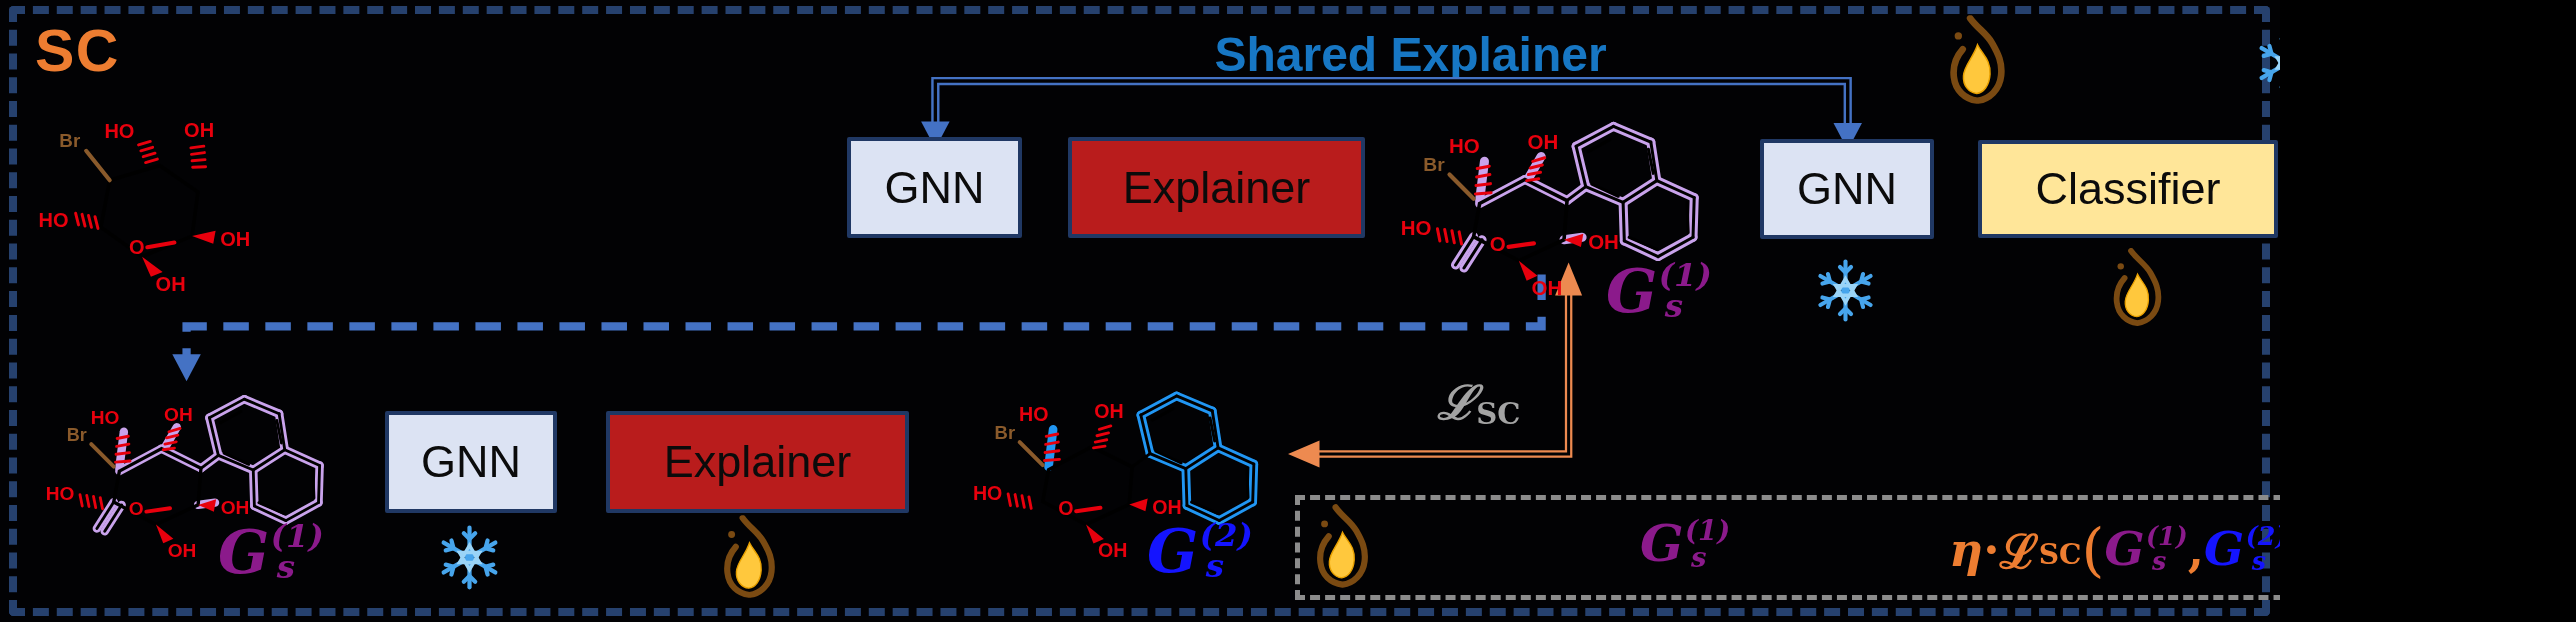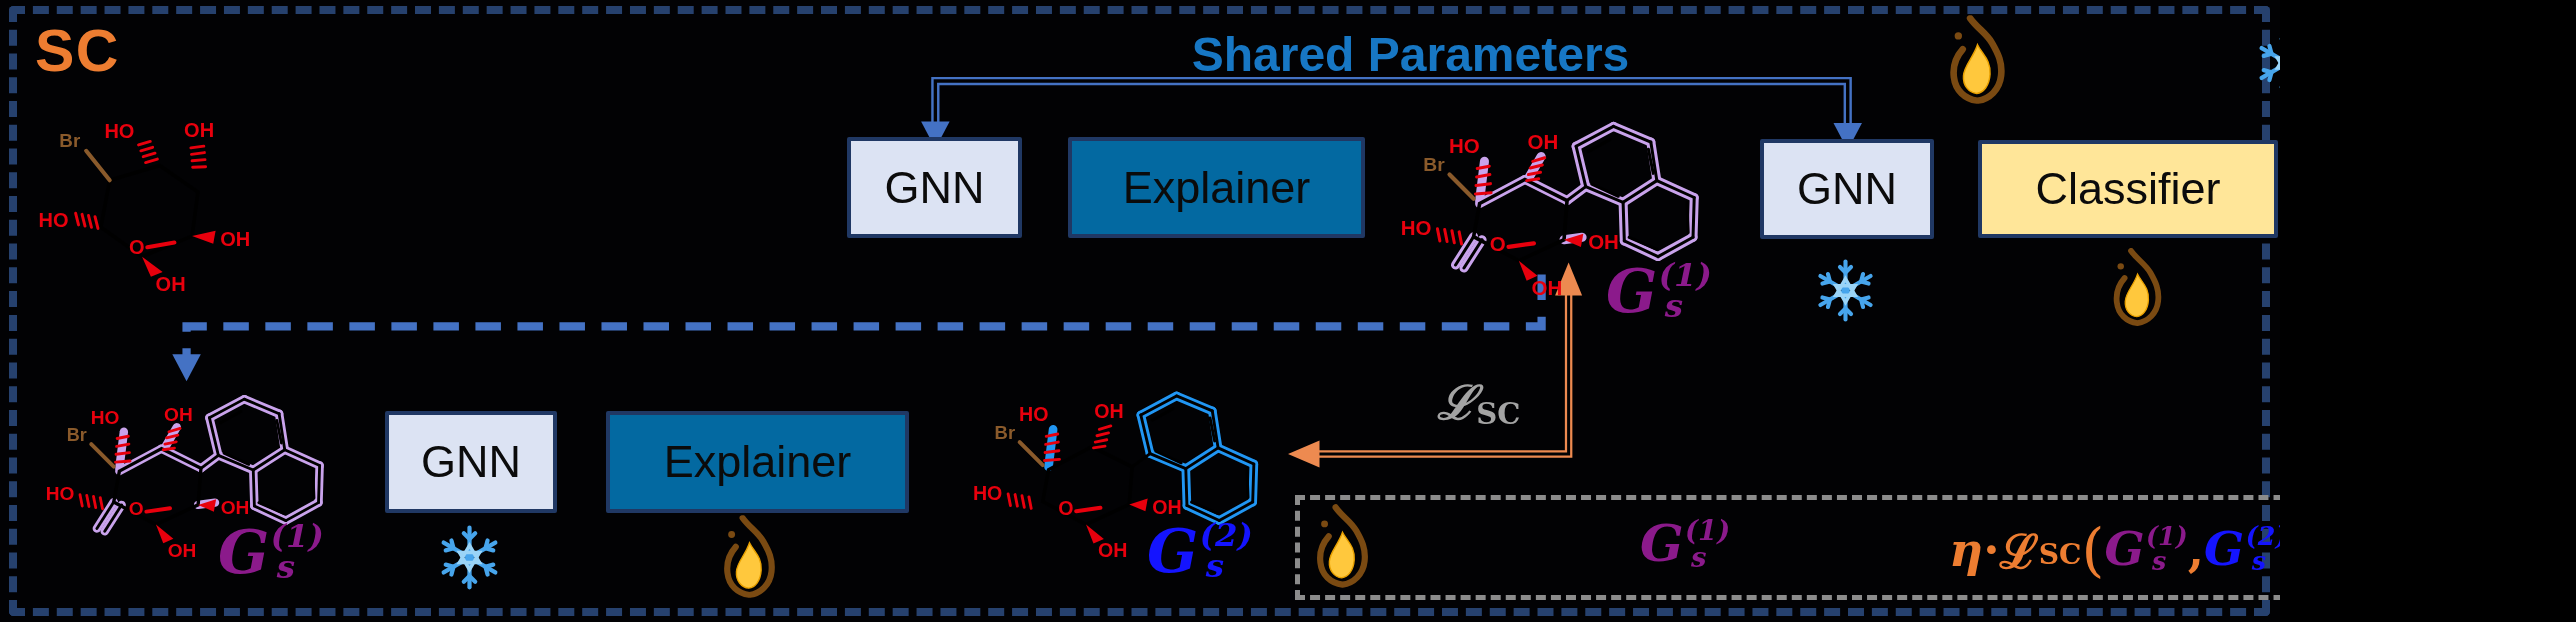--- a/index.html
+++ b/index.html
@@ -8,21 +8,21 @@
   .frame{position:absolute;left:9px;top:6px;right:10.5px;bottom:6px;
          border:8.3px dashed #26416E;border-radius:4.5px;}
   .sc-tag{position:absolute;left:35px;top:16.5px;font-size:59px;font-weight:900;
           letter-spacing:1.5px;color:#ED7D31;}
   .shared-label{position:absolute;left:1178px;top:27px;width:465px;text-align:center;
           font-size:48px;font-weight:700;color:#1777C4;}
   .box{position:absolute;display:flex;align-items:center;justify-content:center;
        border:4.5px solid #203864;border-radius:2px;color:#0b0b0b;font-size:45px;
        box-sizing:border-box;}
   .gnn{background:#DCE3F3;}
-  .explainer{background:#0369a1;}
+  .explainer{background:#b91c1c;}
   .classifier{background:#FFE699;text-align:center;}
   #gnn1{left:847px;top:137px;width:175px;height:101px;}
   #explainer1{left:1068px;top:137px;width:297px;height:101px;}
   #gnn2{left:1760px;top:139px;width:174px;height:100px;}
   #classifier{left:1978px;top:140px;width:300px;height:98px;}
   #gnn3{left:385px;top:411px;width:172px;height:102px;}
   #explainer2{left:606px;top:411px;width:303px;height:102px;}
   .layer{position:absolute;left:0;top:0;width:2576px;height:622px;pointer-events:none;}
   .mol{position:absolute;}
   .ringbond{fill:none;stroke:#000;stroke-width:6;}
@@ -97,21 +97,21 @@
         <g stroke="#9AD4F7" stroke-width="5" fill="none">
           <polygon points="50,33 64,57 36,57"></polygon>
             <polygon points="50,67 36,43 64,43"></polygon>
         </g>
       </symbol>
     </defs>
   </svg>
 
   <div class="frame"></div>
   <div class="sc-tag">SC</div>
-  <div class="shared-label">Shared Parameters</div>
+  <div class="shared-label">Shared Explainer</div>
 
   <svg class="layer" viewBox="0 0 3432 829">
 
     <g>
       <path d="M1246 168 L1246 108 L2462 108 L2462 170" stroke="#4472C4" stroke-width="11" fill="none"></path>
       <path d="M1246 168 L1246 108 L2462 108 L2462 170" stroke="#020204" stroke-width="4.5" fill="none"></path>
       <polygon points="1227,162 1265,162 1246,198" fill="#4472C4"></polygon>
       <polygon points="2443,164 2481,164 2462,200" fill="#4472C4"></polygon>
     </g>
 

